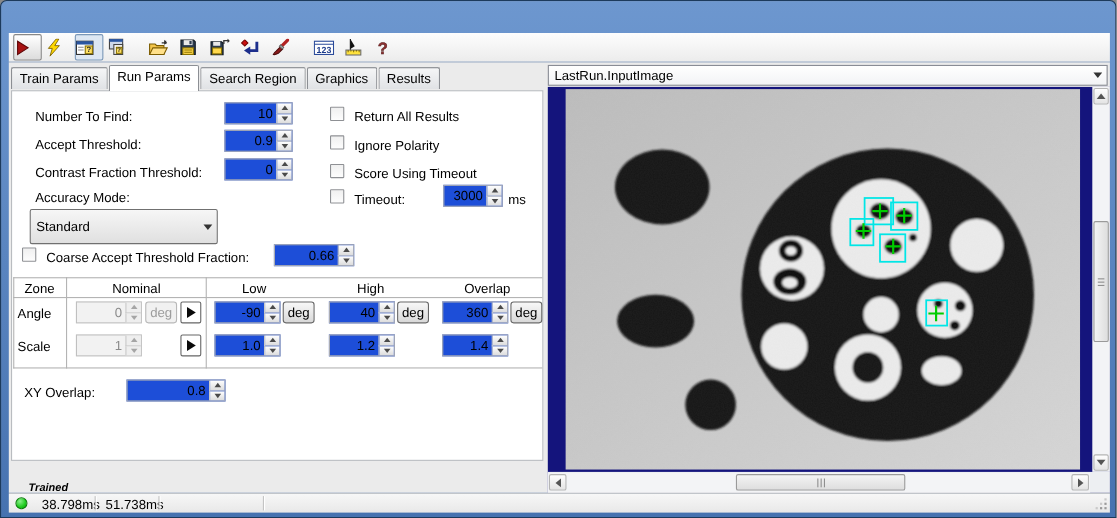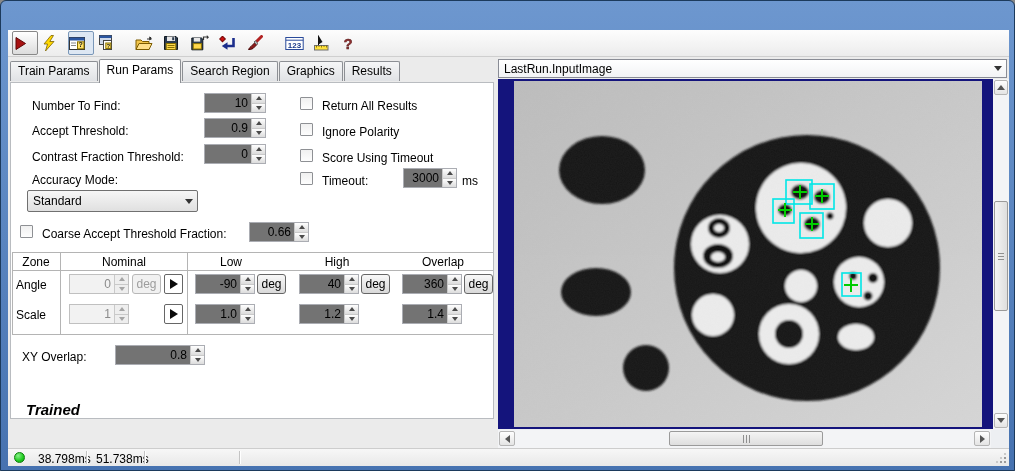--- a/index.html
+++ b/index.html
@@ -32,52 +32,52 @@
   
   .main{position:absolute;left:7px;top:56px;width:1001px;height:391px;background:#ebebeb;}
   .left{position:absolute;left:0;top:0;width:488px;height:391px;}
   .tabstrip{position:absolute;left:2px;top:2px;display:flex;align-items:center;z-index:4;}
   .tab{height:19px;line-height:19px;padding:0 7px;border:1px solid #8c8f94;border-bottom:none;margin-right:1px;
     background:linear-gradient(#f5f6f7,#e0e2e5);border-radius:2px 2px 0 0;white-space:nowrap;}
   .tab.active{height:23px;line-height:21px;background:#fff;margin-bottom:-1px;}
   .tabpage{position:absolute;left:2px;top:25px;width:484px;height:337px;background:#fff;border:1px solid #b9bcc0;box-sizing:border-box;z-index:2;}
   .lbl{position:absolute;white-space:nowrap;}
   
-  .spin{position:absolute;height:20px;box-sizing:border-box;border:1px solid #abadb3;background:#737373;display:flex;}
+  .spin{position:absolute;height:20px;box-sizing:border-box;border:1px solid #abadb3;background:#1d4ed8;display:flex;}
   .sv{flex:1;text-align:right;padding:0 3px;line-height:18px;overflow:hidden;}
   .sa{width:14px;display:flex;flex-direction:column;}
   .sa b{flex:1;box-sizing:border-box;border-left:1px solid #c9c9c9;background:linear-gradient(#fefefe,#dcdcdc);display:flex;align-items:center;justify-content:center;}
   .sa b.u{border-bottom:1px solid #c9c9c9;}
   .sa b.u::after{content:"";width:0;height:0;border-left:3px solid transparent;border-right:3px solid transparent;border-bottom:4px solid #4a4a4a;}
   .sa b.d::after{content:"";width:0;height:0;border-left:3px solid transparent;border-right:3px solid transparent;border-top:4px solid #4a4a4a;}
   .spin.dis{background:#f2f2f2;border-color:#c0c0c0;}
   .spin.dis .sv{color:#8b8b8b;}
   .spin.dis .sa b{background:#eee;}
   .spin.dis .sa b.u::after{border-bottom-color:#a5a5a5;}
   .spin.dis .sa b.d::after{border-top-color:#a5a5a5;}
   
   .cb{position:absolute;width:13px;height:13px;box-sizing:border-box;border:1px solid #8e9094;background:linear-gradient(#f0f0f0,#fdfdfd);border-radius:1px;}
   
-  .combo{position:absolute;height:22px;box-sizing:border-box;border:1px solid #707070;border-radius:2px;
+  .combo{position:absolute;height:32px;box-sizing:border-box;border:1px solid #707070;border-radius:2px;
     background:linear-gradient(#f6f6f6,#e0e0e0);display:flex;align-items:center;}
   .combo .ct{flex:1;padding:0 5px;white-space:nowrap;overflow:hidden;}
   .combo .ca{width:16px;display:flex;justify-content:center;}
   .combo .ca::after{content:"";width:0;height:0;border-left:4px solid transparent;border-right:4px solid transparent;border-top:5px solid #333;}
   .icombo{border:1px solid #898c95;border-radius:0;background:linear-gradient(#fff,#f2f3f5);}
   
   .degbtn{position:absolute;width:29px;height:20px;box-sizing:border-box;border:1px solid #666;border-radius:3px;
     background:linear-gradient(#f8f8f8,#d9d9d9);font:12px "Liberation Sans",sans-serif;text-align:center;line-height:18px;padding:0;}
   .degbtn.dis{color:#9d9d9d;border-color:#b8b8b8;background:#f1f1f1;}
   .playbtn{position:absolute;width:19px;height:20px;box-sizing:border-box;border:1px solid #666;border-radius:2px;background:#fff;padding:0;display:flex;align-items:center;justify-content:center;}
   .playbtn::after{content:"";width:0;height:0;border-top:5px solid transparent;border-bottom:5px solid transparent;border-left:8px solid #0a0a0a;}
   
   .ztable{position:absolute;left:1px;top:169px;width:481px;height:83px;}
   .hline,.vline{position:absolute;background:#b4b4b4;}
   .thead{position:absolute;transform:translateX(-50%);white-space:nowrap;}
-  .trained{position:absolute;left:18px;top:344px;font-size:15px;font-weight:bold;font-style:italic;z-index:3;}
+  .trained{position:absolute;left:18px;top:381px;font-size:10px;font-weight:bold;font-style:italic;z-index:3;}
   
   .right{position:absolute;left:490px;top:0;width:511px;height:391px;}
   .display{position:absolute;left:0;top:22px;width:511px;height:369px;background:#14147c;}
   .imgsvg{position:absolute;left:16px;top:2px;display:block;}
   
   .vsb{position:absolute;right:0;top:0;width:16px;height:350px;background:#f3f4f6;}
   .hsbwrap{position:absolute;left:0;top:350px;width:511px;height:19px;background:#edeff2;}
   .hsb{position:absolute;left:0;top:1px;width:493px;height:18px;background:#f3f4f6;}
   .sbtn{position:absolute;box-sizing:border-box;border:1px solid #b5b5b5;border-radius:2px;background:linear-gradient(#fefefe,#e4e4e4);display:flex;align-items:center;justify-content:center;padding:0;}
   .ar-up::after{content:"";width:0;height:0;border-left:4px solid transparent;border-right:4px solid transparent;border-bottom:5px solid #555;}
@@ -241,21 +241,21 @@
         </div>
 
         <span class="lbl" style="left:21px;top:90px">Accuracy Mode:</span>
         <div class="combo" style="left:16px;top:107px;width:171px">
           <span class="ct">Standard</span>
           <span class="ca"></span>
         </div>
 
         <span class="cb" style="left:9px;top:142px"></span>
         <span class="lbl" style="left:31px;top:144px">Coarse Accept Threshold Fraction:</span>
-        <div class="spin" style="left:238px;top:139px;width:60px">
+        <div class="spin" style="left:238px;top:139px;width:73px">
           <span class="sv">0.66</span>
           <span class="sa">
               <b class="u"></b>
               <b class="d"></b>
             </span>
         </div>
 
         <span class="cb" style="left:289px;top:14px"></span>
         <span class="lbl" style="left:311px;top:16px">Return All Results</span>
         <span class="cb" style="left:289px;top:40px"></span>

